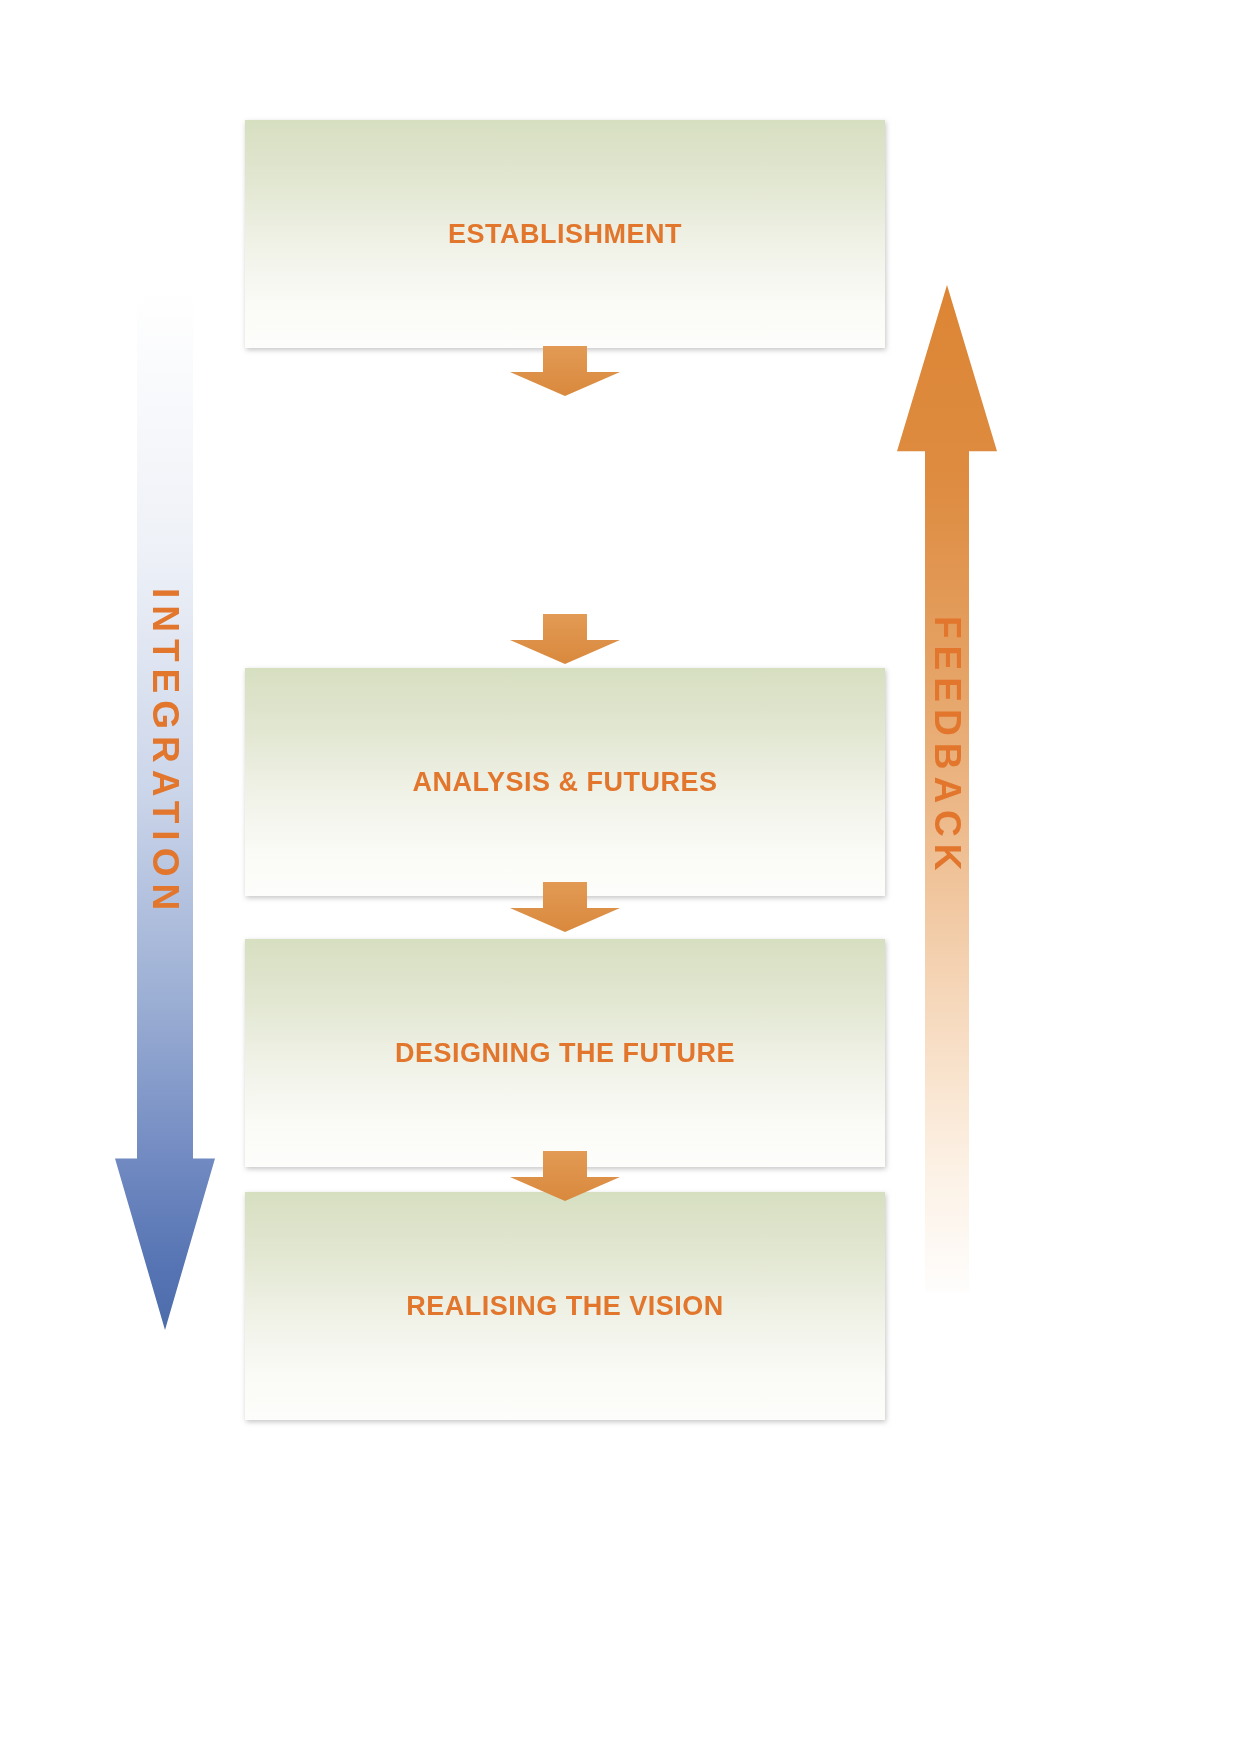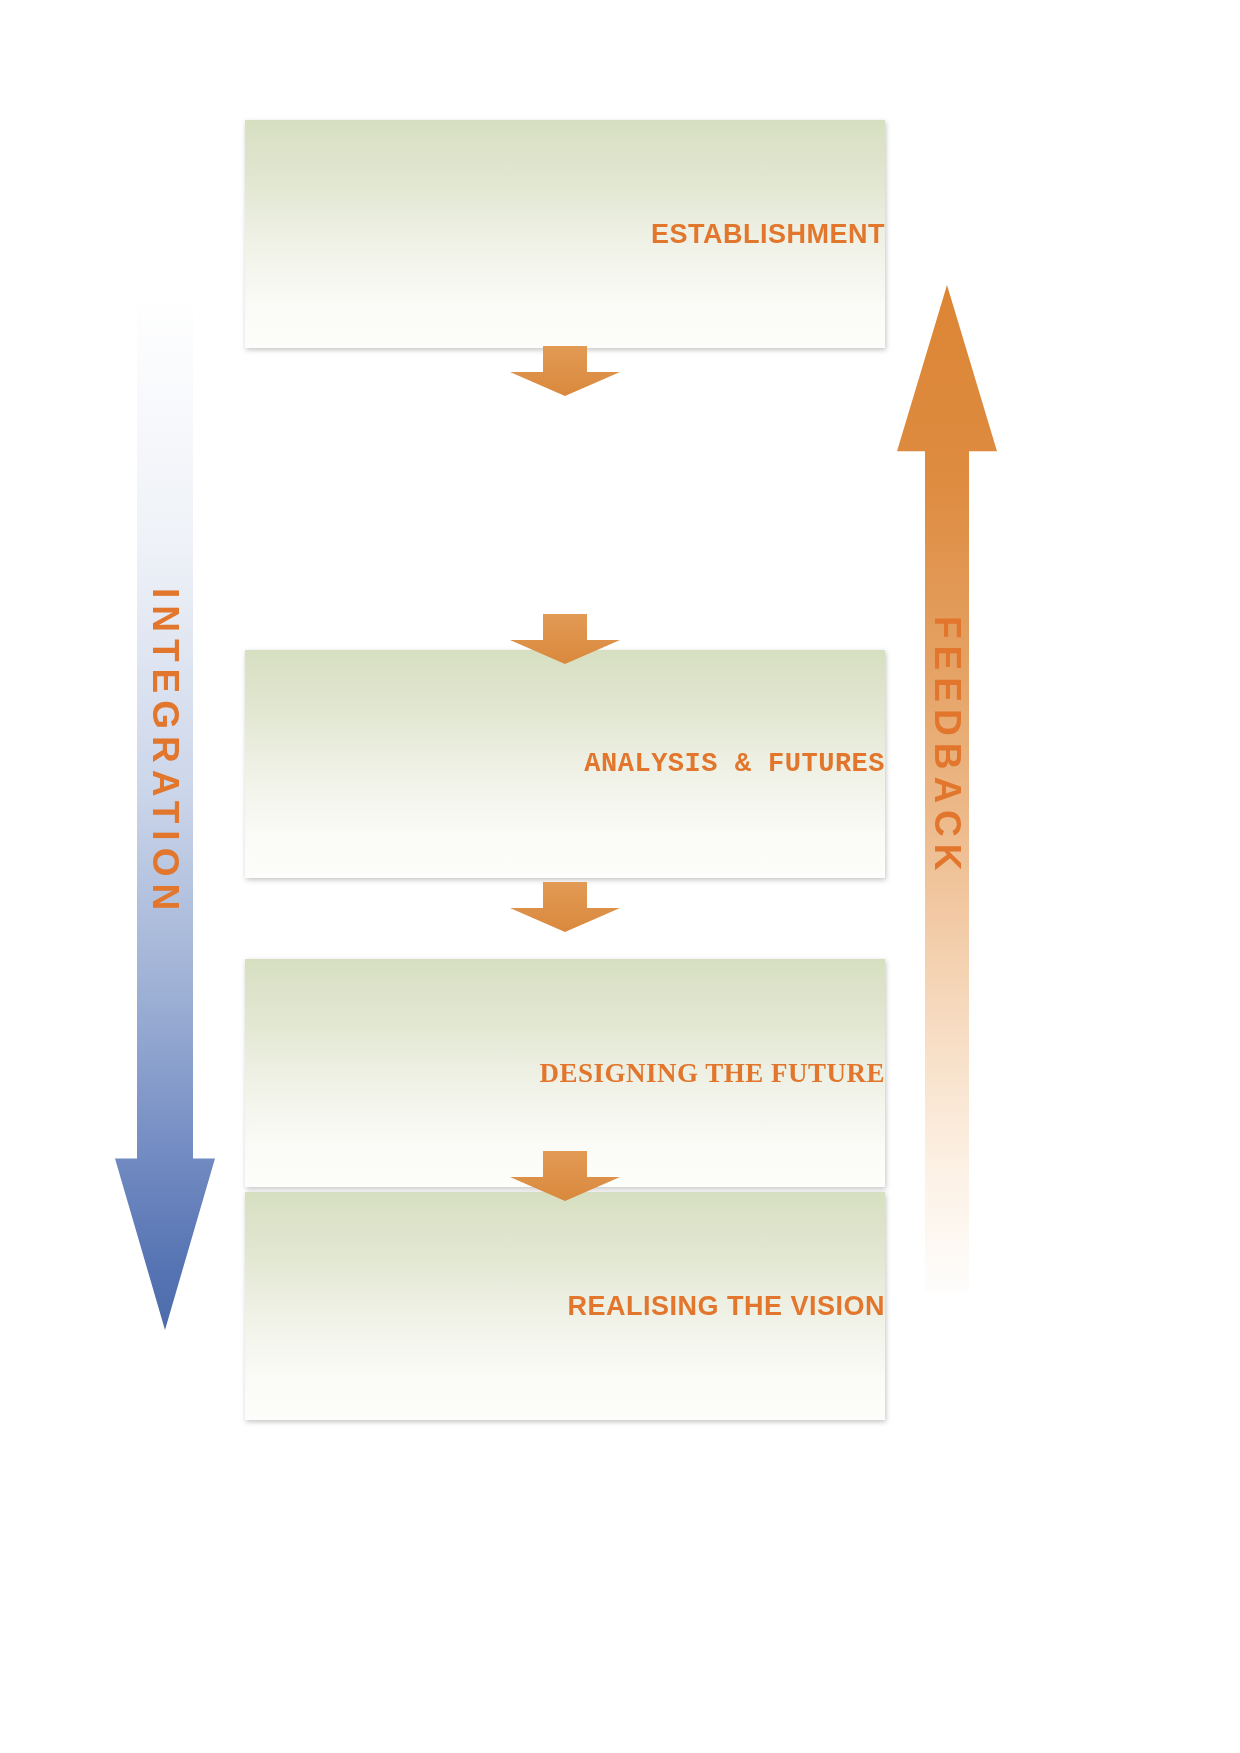--- a/index.html
+++ b/index.html
@@ -24,26 +24,26 @@
     height: 228px;
     background: linear-gradient(180deg,
       #d7dfc1 0%,
       #e2e7d2 28%,
       #f0f2e7 55%,
       #fafaf6 80%,
       #fdfdfb 100%);
     box-shadow: 1px 2px 5px rgba(90, 90, 90, 0.35);
     display: flex;
     align-items: center;
-    justify-content: flex-end;
+    justify-content: center;
   }
   .stage-1 { top: 120px; }
   .stage-2 { top: 388px; }
-  .stage-3 { top: 650px; font-family: Liberation Mono, monospace; }
-  .stage-4 { top: 959px; font-family: Liberation Serif, serif; }
+  .stage-3 { top: 668px; }
+  .stage-4 { top: 939px; }
   .stage-5 { top: 1192px; }
 
   .stage-label {
     color: #e2762d;
     font-size: 27px;
     font-weight: bold;
     letter-spacing: 0.5px;
     text-align: center;
   }
 

